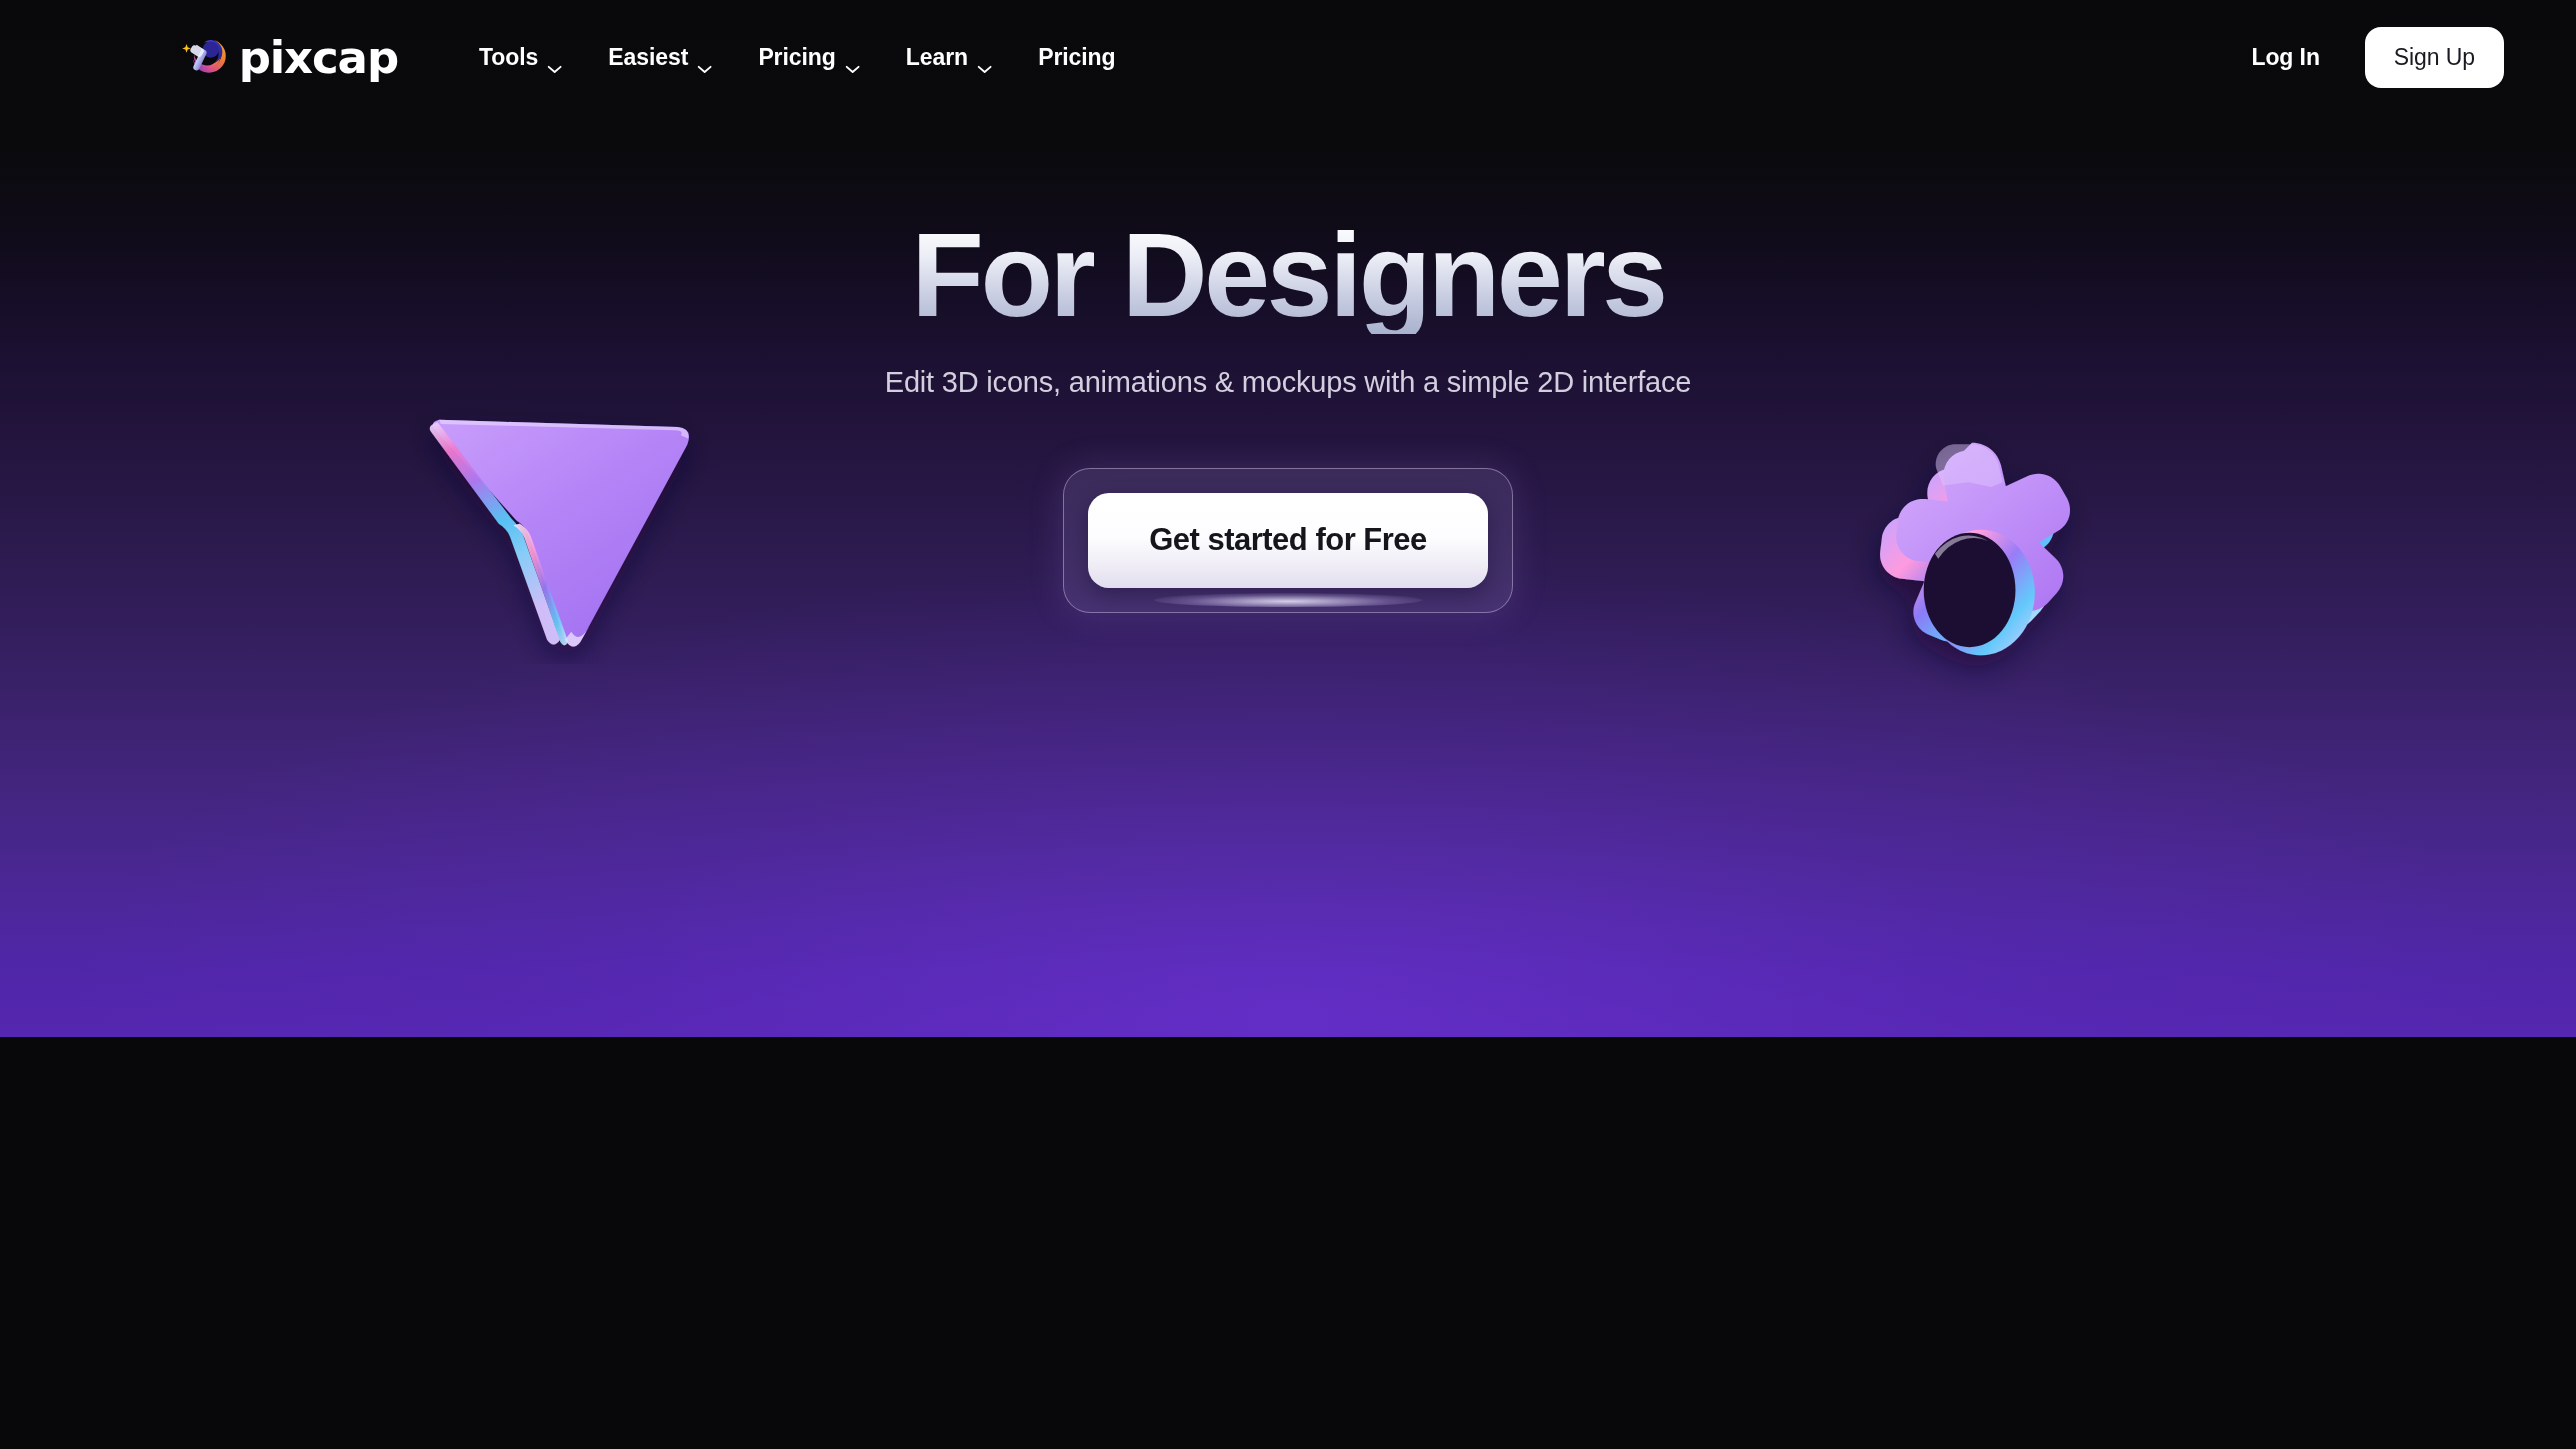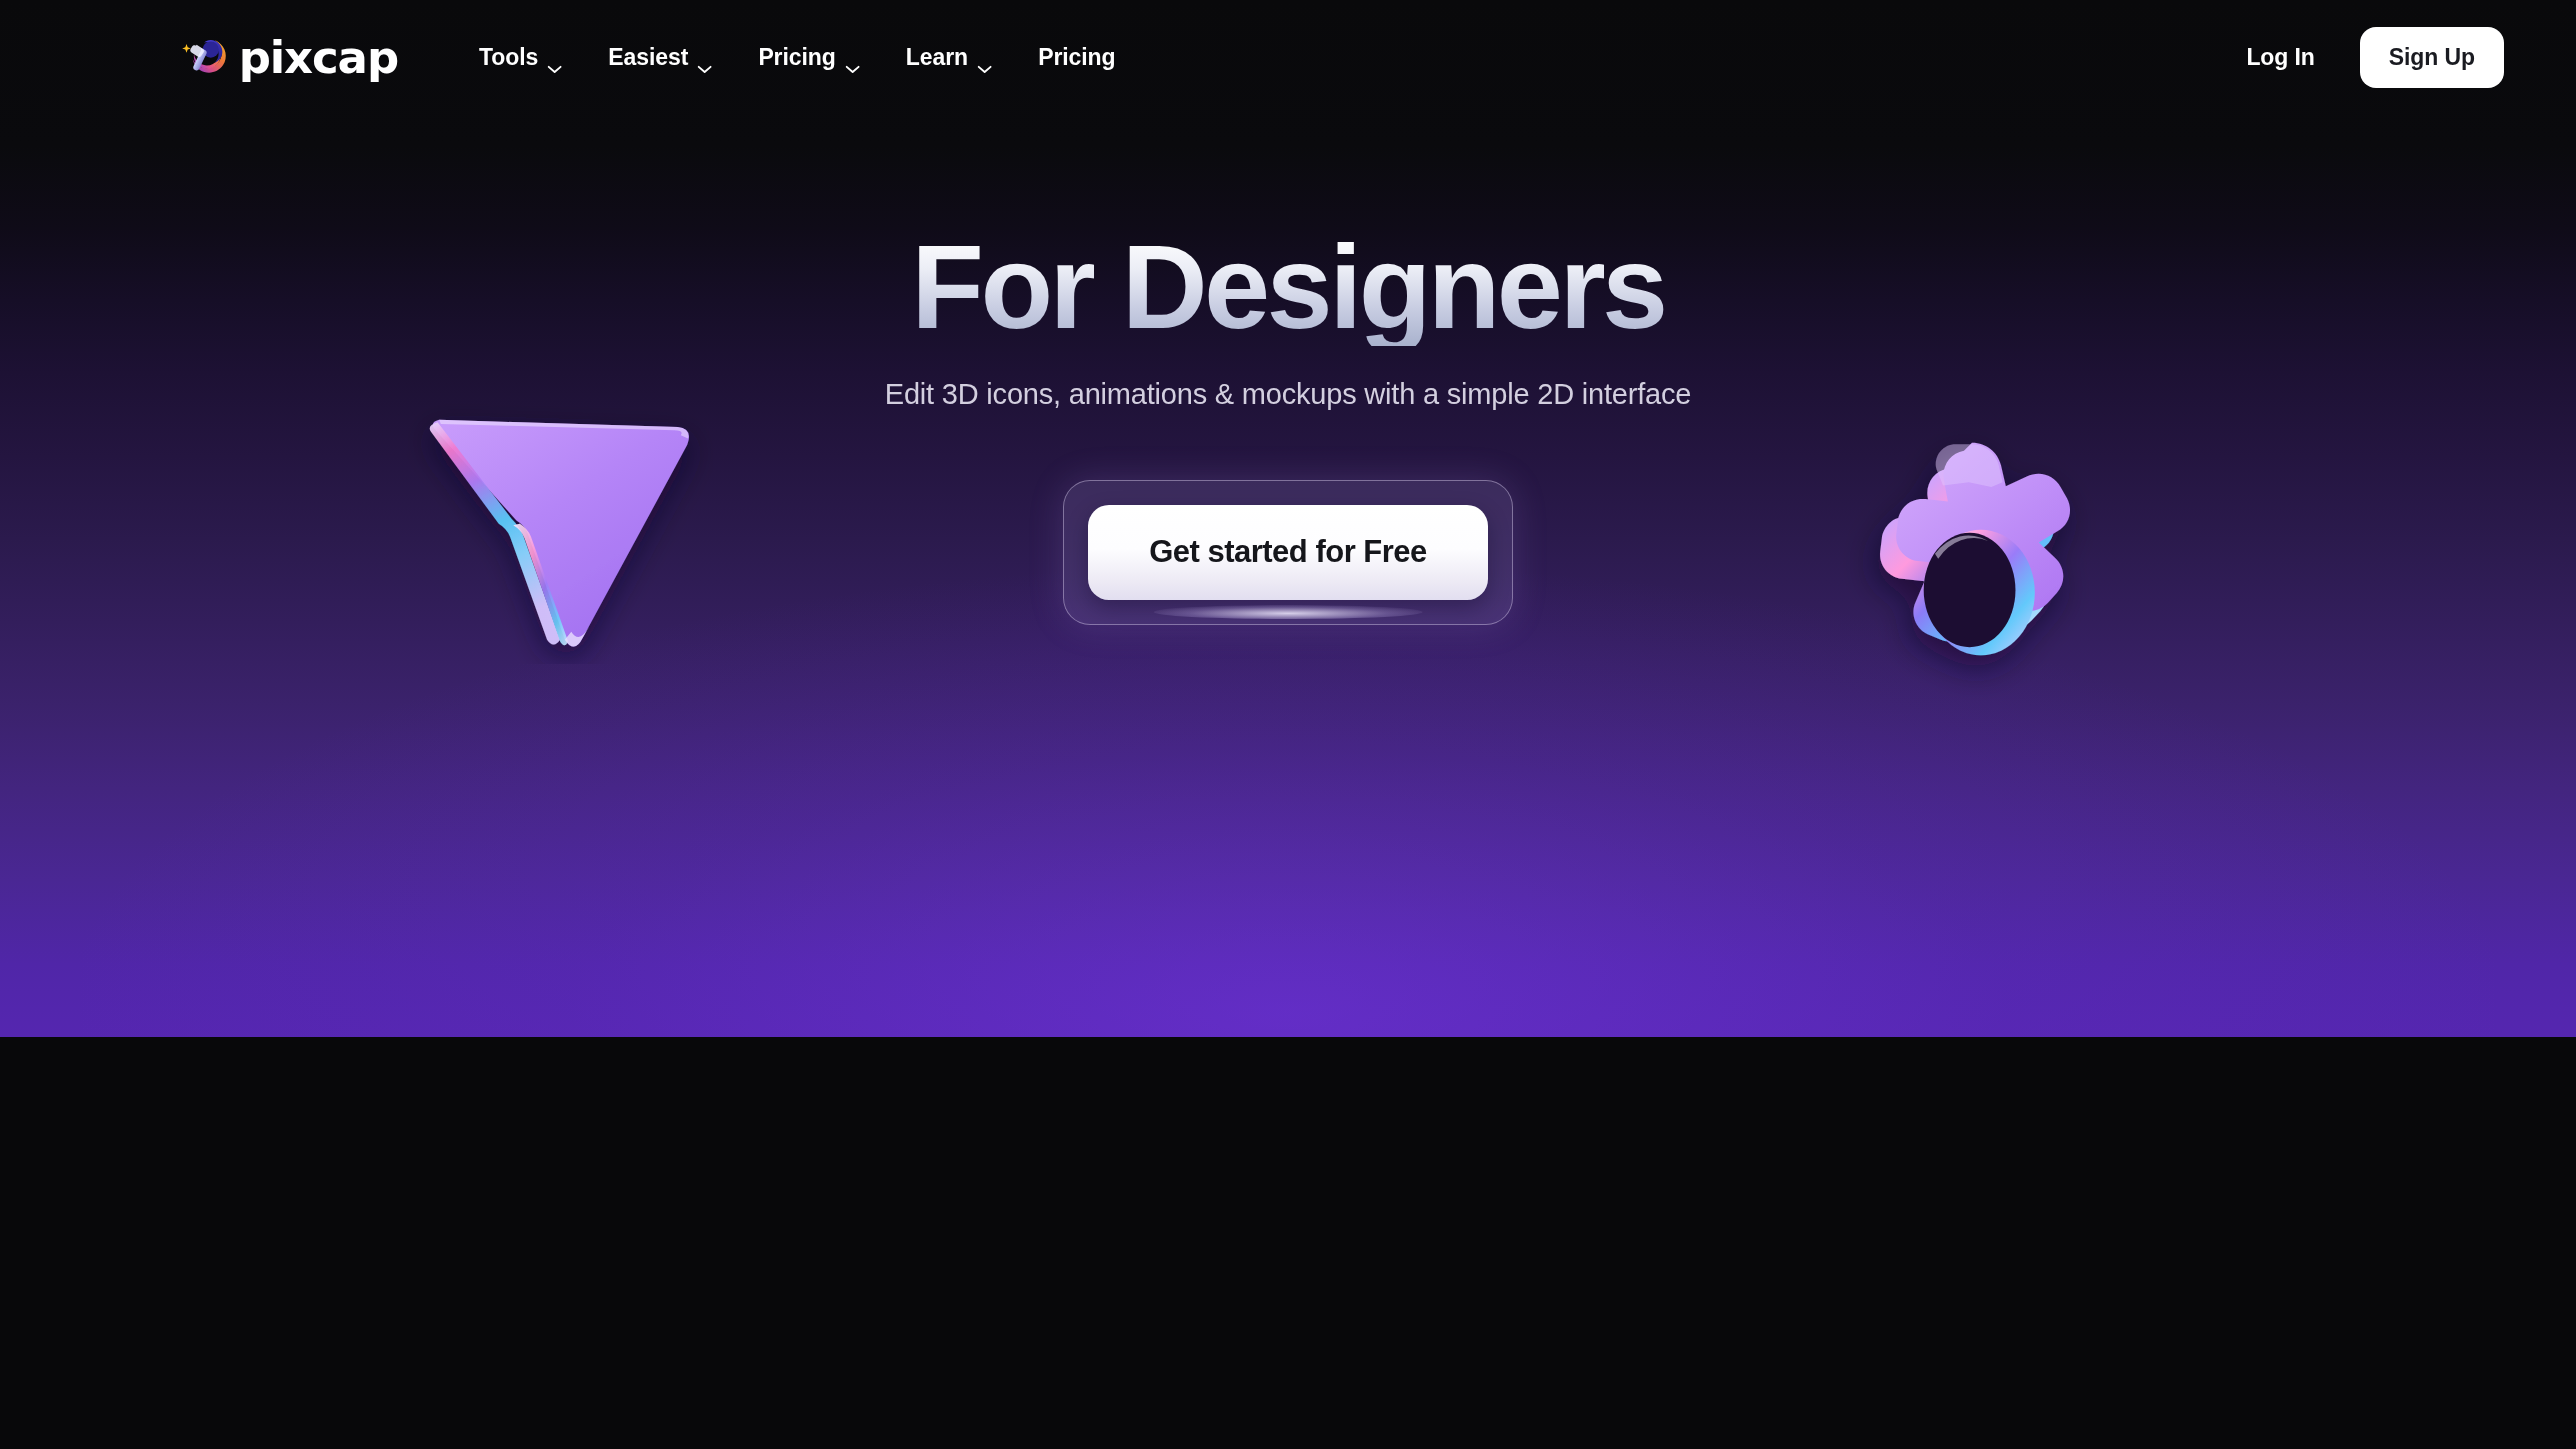--- a/index.html
+++ b/index.html
@@ -85,21 +85,21 @@
 
   #login-link {
     color:#ffffff; font-size:23px; font-weight:700;
     padding:8px 24px; cursor:pointer; white-space:nowrap;
     letter-spacing:-0.1px;
   }
 
   #signup-btn {
     margin-left:21px;
     background:#ffffff; color:#1a1b21;
-    font-size:23px; font-weight:700; letter-spacing:-0.1px;
+    font-size:23px; font-weight:400; letter-spacing:-0.1px;
     border:none; border-radius:16px;
     padding:0 29px; height:61px;
     display:flex; align-items:center; justify-content:center;
     cursor:pointer; white-space:nowrap;
     font-family:"Liberation Sans", sans-serif;
   }
 
   
   #hero {
     position:absolute; top:0; left:0;
@@ -114,21 +114,21 @@
     text-align:center;
     font-size:119px; line-height:0.99;
     font-weight:700; letter-spacing:-3.6px;
     white-space:nowrap;
   }
   .hl-line1 { display:block; color:#ffffff; }
   .hl-line2 {
     display:block;
     background:linear-gradient(180deg,#ffffff 4%,#eceef6 34%,#c8cde2 68%,#a9b2cd 100%);
     -webkit-background-clip:text; background-clip:text;
-    color:transparent;margin-top:12px; -webkit-text-fill-color:transparent;
+    color:transparent; -webkit-text-fill-color:transparent;
   }
 
   #subtitle {
     margin-top:32px;
     font-size:29px; font-weight:400;
     color:#d3cfdf; letter-spacing:-0.2px;
     text-align:center; white-space:nowrap;
   }
 
   

